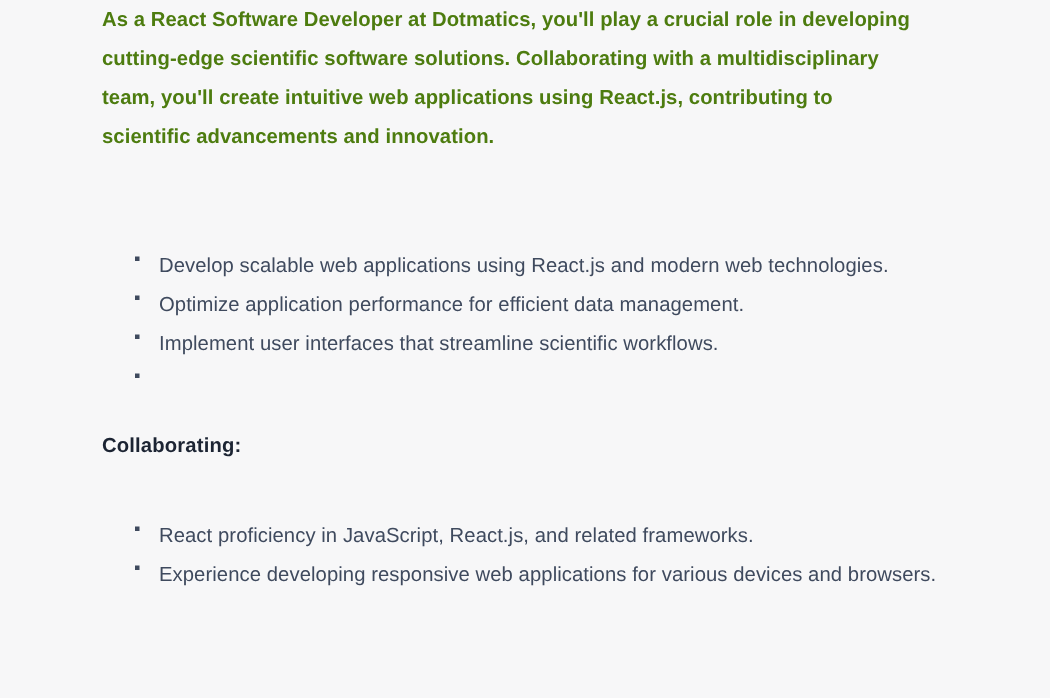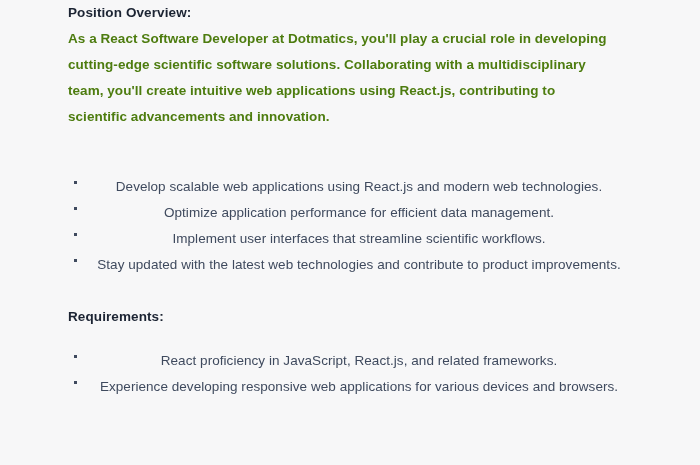--- a/index.html
+++ b/index.html
@@ -38,24 +38,23 @@
     font-weight: bold;
     color: #4d7c0f;
     line-height: 26px;
     margin: 0;
     width: 548px;
     letter-spacing: 0.05px;
   }
 
   .bullet-list {
     list-style: none;
-    margin: 0;
+    margin: 16px;
     padding: 0;
     width: 560px;
-    text-align: center;
   }
 
   .bullet-item {
     position: relative;
     padding-left: 22px;
     font-size: 13.5px;
     color: #3f4a5e;
     line-height: 26px;
     letter-spacing: 0.05px;
   }
@@ -73,21 +72,20 @@
   .spacer-list-gap { height: 18px; }
 
   .block { margin: 0; padding: 0; }
 </style>
 </head>
 <body>
 
 <main id="job-description">
 
   <section class="block">
-    <h3 class="section-heading">Position Overview:</h3>
     <p class="body-paragraph">As a React Software Developer at Dotmatics, you'll play a crucial role in developing cutting-edge scientific software solutions. Collaborating with a multidisciplinary team, you'll create intuitive web applications using React.js, contributing to scientific advancements and innovation.</p>
   </section>
 
   <div class="spacer-heading-gap"></div>
 
   <section class="block">
     <div class="spacer-list-gap"></div>
     <ul class="bullet-list">
       <li class="bullet-item">
         <span class="bullet-marker"></span>
@@ -96,29 +94,28 @@
       <li class="bullet-item">
         <span class="bullet-marker"></span>
         <span>Optimize application performance for efficient data management.</span>
       </li>
       <li class="bullet-item">
         <span class="bullet-marker"></span>
         <span>Implement user interfaces that streamline scientific workflows.</span>
       </li>
       <li class="bullet-item">
         <span class="bullet-marker"></span>
-        <span>Stay updated with the latest web technologies and contribute to product improvements.</span>
       </li>
     </ul>
   </section>
 
   <div class="spacer-heading-gap"></div>
 
   <section class="block">
-    <h3 class="section-heading">Requirements:</h3>
+    <h3 class="section-heading">Collaborating:</h3>
     <div class="spacer-list-gap"></div>
     <ul class="bullet-list">
       <li class="bullet-item">
         <span class="bullet-marker"></span>
         <span>React proficiency in JavaScript, React.js, and related frameworks.</span>
       </li>
       <li class="bullet-item">
         <span class="bullet-marker"></span>
         <span>Experience developing responsive web applications for various devices and browsers.</span>
       </li>

